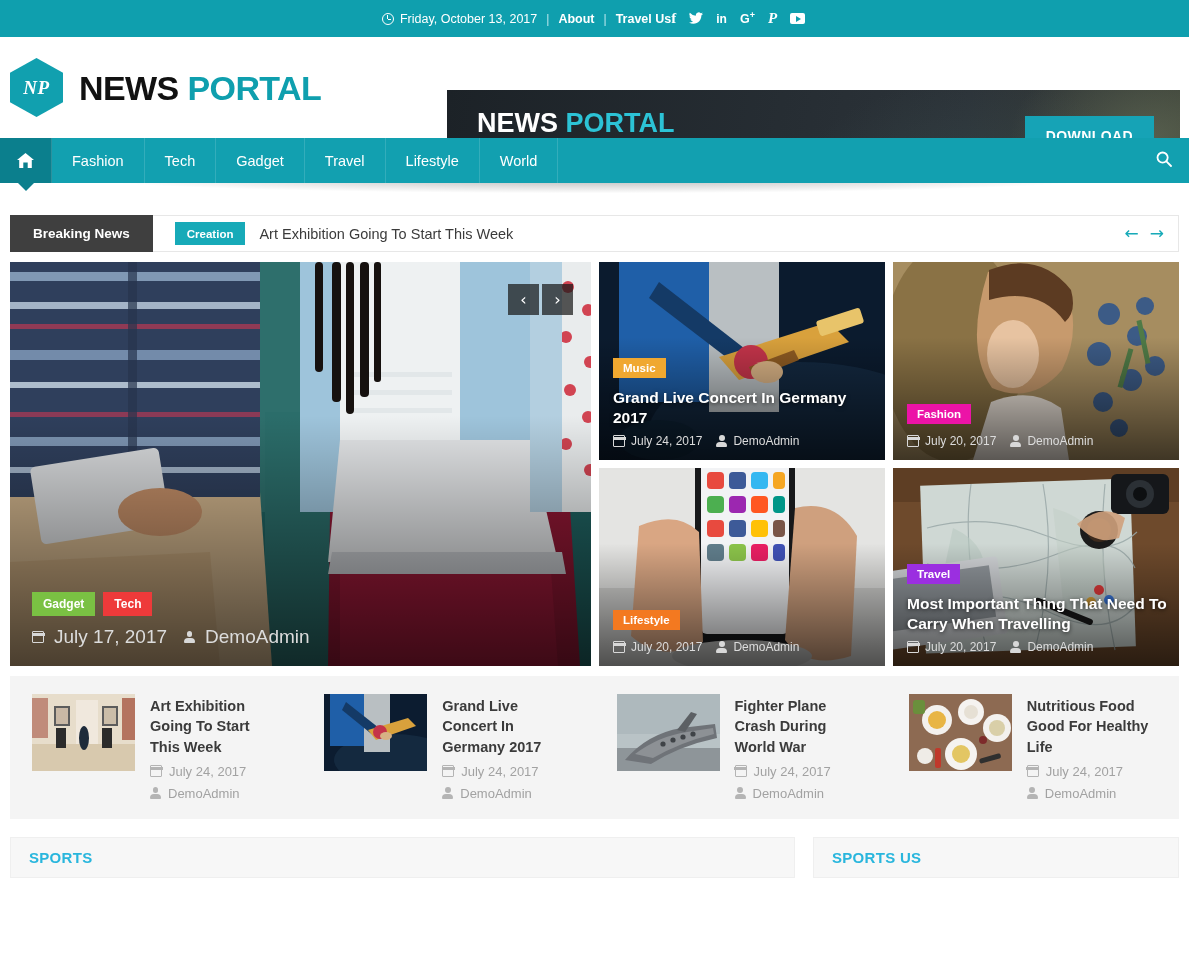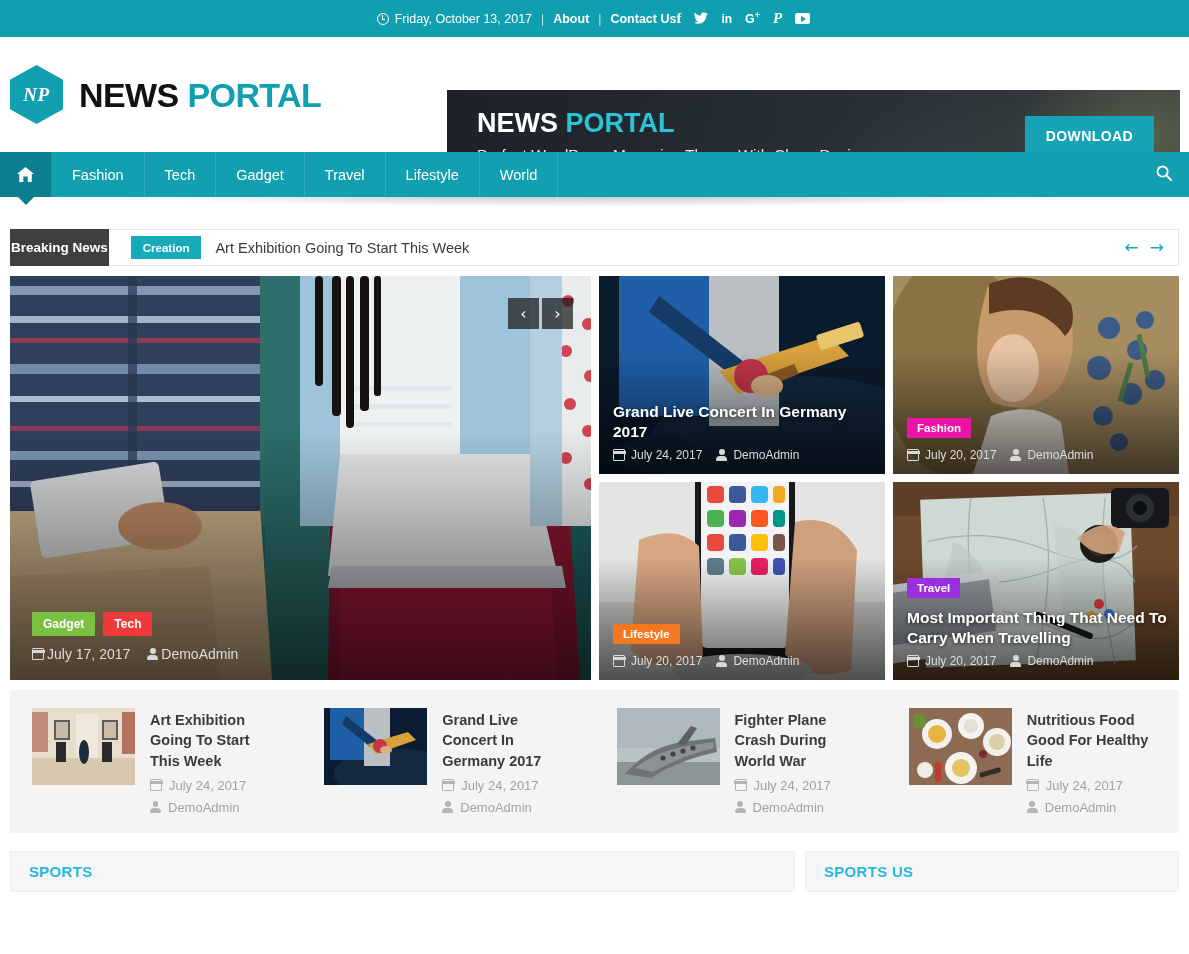--- a/index.html
+++ b/index.html
@@ -26,21 +26,21 @@
   .tb-link { color:#ffffff; font-size:12.5px; text-decoration:none; font-weight:600; }
   .socials { display:flex; align-items:center; gap: 13px; }
   .socials span { color:#ffffff; font-size:13px; line-height:1; font-family:Liberation Sans, sans-serif; }
   .soc-yt {
     display:inline-flex; align-items:center; justify-content:center;
     width:15px; height:11px; background:#ffffff; border-radius:2px;
   }
   .soc-yt i { display:block; width:0; height:0; border-left:5px solid #0f9fae; border-top:3.2px solid transparent; border-bottom:3.2px solid transparent; margin-left:1px; }
 
   
-  .header { height: 115px; display:flex; align-items:center; padding: 0 0 0 10px; background:#fff; position:relative; }
+  .header { height: 101px; display:flex; align-items:center; padding: 0 0 0 10px; background:#fff; position:relative; }
   .logo-wrap { display:flex; align-items:center; gap:16px; width: 437px; }
   .hexlogo { width:53px; height:59px; position:relative; }
   .hexlogo .hex {
     width:53px; height:59px; background:#11a0af;
     clip-path: polygon(50% 0%, 100% 25%, 100% 75%, 50% 100%, 0% 75%, 0% 25%);
     display:flex; align-items:center; justify-content:center;
   }
   .hexlogo .np { color:#ffffff; font-family:"Liberation Serif", serif; font-style:italic; font-weight:700; font-size:19px; letter-spacing:0.5px; }
   .brand { font-size: 34px; font-weight: 800; letter-spacing:-0.6px; line-height:1; }
   .brand .b1 { color:#111111; }
@@ -90,21 +90,21 @@
   }
 
   
   .breaking-outer { padding: 10px 10px 0 10px; }
   .breaking {
     height:37px; border:1px solid #e7e7e7; background:#ffffff;
     display:flex; align-items:stretch;
   }
   .bn-label {
     background:#3f3f3f; color:#ffffff; font-size:13.5px; font-weight:700;
-    display:flex; align-items:center; padding: 0 1px; margin:-1px 0 -1px -1px;
+    display:flex; align-items:center; padding: 0 23px; margin:-1px 0 -1px -1px;
   }
   .bn-cat {
     background:#17aab8; color:#ffffff; font-size:11.5px; font-weight:700;
     display:flex; align-items:center; padding: 0 12px; margin: 6px 0 6px 22px; height:23px;
   }
   .bn-title { display:flex; align-items:center; color:#3b3b3b; font-size:14.5px; margin-left:14px; }
   .bn-arrows { margin-left:auto; display:flex; align-items:center; gap:11px; padding-right:14px; }
   .bn-arrow { color:#17aab8; font-size:17px; cursor:pointer; line-height:1; font-family:"DejaVu Sans", sans-serif; }
 
   
@@ -121,21 +121,21 @@
   .ovl { position:absolute; inset:0; background: linear-gradient(180deg, rgba(0,0,0,0) 38%, rgba(0,0,0,0.62) 100%); }
   .hero-meta { position:absolute; left:22px; right:22px; bottom:18px; }
   .card-meta { position:absolute; left:14px; right:12px; bottom:12px; }
   .badges { display:flex; gap:8px; margin-bottom:10px; }
   .badge { color:#ffffff; font-size:12px; font-weight:700; padding:5px 11px; display:inline-block; }
   .card .badge { font-size:11.5px; padding:4px 10px; }
   .hero-title { color:#ffffff; font-size:24.5px; font-weight:800; line-height:1.2; text-shadow: 0 1px 4px rgba(0,0,0,.6); }
   .card-title { color:#ffffff; font-size:15.5px; font-weight:700; line-height:1.25; text-shadow: 0 1px 4px rgba(0,0,0,.7); }
   .meta-row { display:flex; align-items:center; gap:17px; margin-top:9px; }
   .card .meta-row { margin-top:7px; gap:14px; }
-  .meta-item { display:flex; align-items:center; gap:3px; color:#dcdcdc; font-size:14px; }
+  .meta-item { display:flex; align-items:center; gap:10px; color:#dcdcdc; font-size:19px; }
   .card .meta-item { font-size:12px; gap:6px; }
   .cal-icon { width:12px; height:12px; border:1.5px solid #d8d8d8; border-radius:1px; position:relative; flex:none; }
   .cal-icon::before { content:""; position:absolute; left:-1.5px; right:-1.5px; top:1px; height:2.6px; background:#d8d8d8; }
   .usr-icon { width:11px; height:12px; position:relative; flex:none; }
   .usr-icon::before { content:""; position:absolute; left:2.6px; top:0; width:5.8px; height:5.8px; background:#d8d8d8; border-radius:50%; }
   .usr-icon::after { content:""; position:absolute; left:0; top:6.6px; width:11px; height:5.4px; background:#d8d8d8; border-radius:4px 4px 1px 1px; }
   .slider-nav { position:absolute; right:18px; top:22px; display:flex; gap:3px; }
   .sl-btn {
     width:31px; height:31px; background:rgba(25,25,25,0.72);
     color:#ffffff; font-size:16px; display:flex; align-items:center; justify-content:center; cursor:pointer;
@@ -147,41 +147,41 @@
   .strip-item { flex:1; display:flex; gap:15px; padding: 0 22px; }
   .thumb { width:103px; height:77px; flex:none; overflow:hidden; position:relative; }
   .strip-txt { padding-top:2px; }
   .strip-title { color:#3b3b3b; font-size:14.5px; font-weight:700; line-height:1.4; }
   .strip-meta { display:flex; align-items:center; gap:7px; color:#a2a2a2; font-size:13px; margin-top:7px; }
   .strip-meta .cal-icon { border-color:#b4b4b4; }
   .strip-meta .cal-icon::before { background:#b4b4b4; }
   .strip-meta .usr-icon::before, .strip-meta .usr-icon::after { background:#b4b4b4; }
 
   
-  .bottom { display:flex; gap:10px; padding: 18px 10px 0 10px; }
+  .bottom { display:flex; gap:18px; padding: 18px 10px 0 10px; }
   .panel { background:#f7f7f7; border:1px solid #efefef; height:41px; display:flex; align-items:center; padding: 0 18px; }
   .panel-a { width:785px; }
   .panel-b { flex:1; }
   .panel h3 { color:#29b6dd; font-size:15px; font-weight:800; letter-spacing:0.3px; }
 </style>
 </head>
 <body>
 
 <div class="page">
 
   <div class="topbar">
     <div class="topbar-left">
       <div class="tb-date">
         <span class="clock-icon"></span>
         <span>Friday, October 13, 2017</span>
       </div>
       <span class="tb-sep">|</span>
       <a class="tb-link">About</a>
       <span class="tb-sep">|</span>
-      <a class="tb-link">Contact Us</a>
+      <a class="tb-link">Travel Us</a>
     </div>
     <div class="socials">
       <span style="font-weight:700;font-family:'Liberation Serif',serif;font-size:15px;">f</span>
       <span>
         <svg width="14" height="12" viewBox="0 0 16 13" aria-hidden="true">
             <path fill="#fff" d="M16 1.6a6.4 6.4 0 0 1-1.9.5A3.3 3.3 0 0 0 15.5.3a6.6 6.6 0 0 1-2.1.8A3.3 3.3 0 0 0 7.8 4a9.3 9.3 0 0 1-6.8-3.4A3.3 3.3 0 0 0 2 5a3.2 3.2 0 0 1-1.5-.4 3.3 3.3 0 0 0 2.6 3.2 3.3 3.3 0 0 1-1.5.1 3.3 3.3 0 0 0 3 2.3A6.6 6.6 0 0 1 0 11.5a9.3 9.3 0 0 0 5 1.5c6 0 9.3-5 9.1-9.5A6.7 6.7 0 0 0 16 1.6z"></path>
           </svg>
       </span>
       <span style="font-weight:700;font-size:12px;">in</span>
       <span style="font-weight:700;font-size:12.5px;">G<sup style="font-size:9px;">+</sup></span>
@@ -359,20 +359,23 @@
               <path d="M120 95 L230 60 L250 80 L140 118 Z" fill="#d9a13c"></path>
               <rect x="218" y="52" width="46" height="16" rx="3" fill="#e8c46a" transform="rotate(-18 241 60)"></rect>
               <circle cx="152" cy="100" r="17" fill="#c4344a"></circle>
               <path d="M150 105 L195 88 L200 98 L155 116 Z" fill="#8c5a22"></path>
               <ellipse cx="168" cy="110" rx="16" ry="11" fill="#d7b184"></ellipse>
               <ellipse cx="60" cy="178" rx="40" ry="20" fill="#0e2438"></ellipse>
             </svg>
           </div>
           <div class="ovl"></div>
           <div class="card-meta">
+            <div class="badges">
+              <span class="badge" style="background:#f0a830">Music</span>
+            </div>
             <div class="card-title">Grand Live Concert In Germany 2017</div>
             <div class="meta-row">
               <span class="meta-item">
                 <span class="cal-icon"></span>
                 <span>July 24, 2017</span>
               </span>
               <span class="meta-item">
                 <span class="usr-icon"></span>
                 <span>DemoAdmin</span>
               </span>

